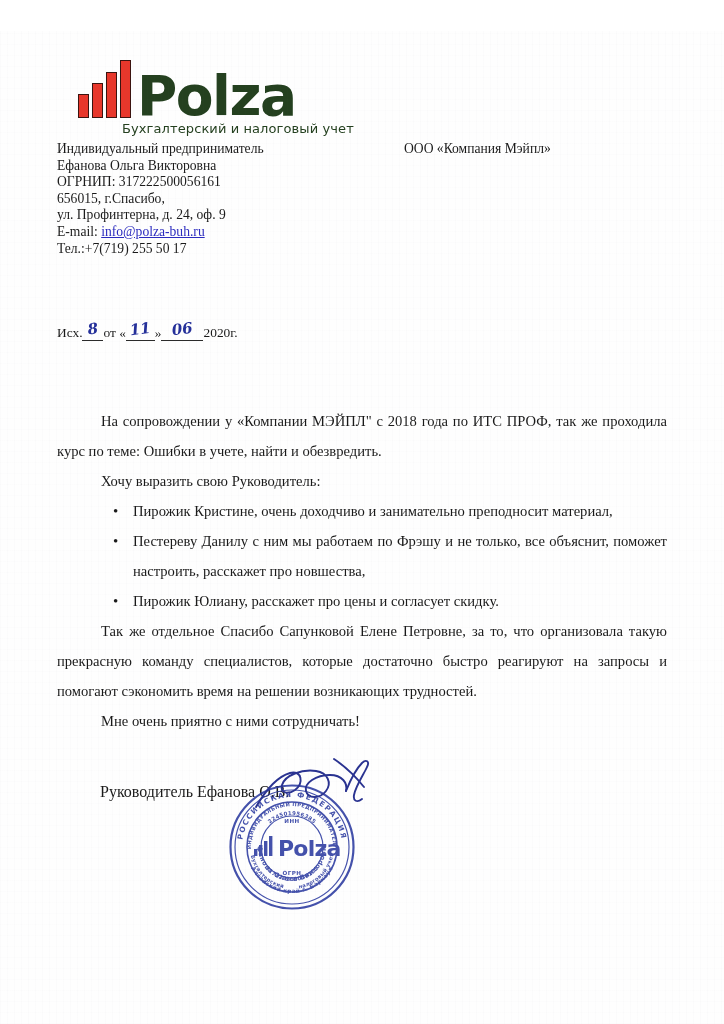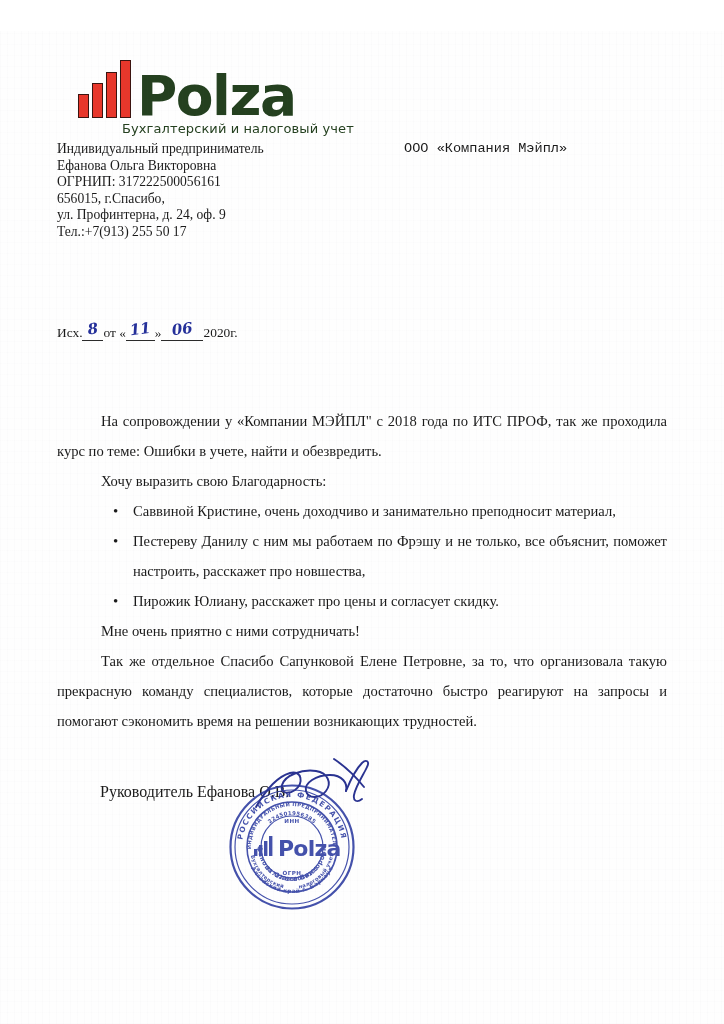--- a/index.html
+++ b/index.html
@@ -102,21 +102,20 @@
   }
 
   
   #addressee {
     position: absolute;
     left: 404px;
     top: 110px;
     font-size: 13.6px;
     line-height: 16.6px;
     white-space: nowrap;
-    font-family: Liberation Mono, monospace;
   }
 
   
   #ref-line {
     position: absolute;
     left: 57px;
     top: 292px;
     font-size: 13.4px;
     line-height: 17px;
     display: flex;
@@ -221,21 +220,25 @@
     </div>
     <div id="logo-tagline">Бухгалтерский и налоговый учет</div>
   </div>
 
   <div id="requisites">
     <span class="line">Индивидуальный предприниматель</span>
     <span class="line">Ефанова Ольга Викторовна</span>
     <span class="line">ОГРНИП: 317222500056161</span>
     <span class="line">656015, г.Спасибо,</span>
     <span class="line">ул. Профинтерна, д. 24, оф. 9</span>
-    <span class="line">Тел.:+7(913) 255 50 17</span>
+    <span class="line">
+      <span>E-mail:</span>
+      <a id="email-link" href="#">info@polza-buh.ru</a>
+    </span>
+    <span class="line">Тел.:+7(719) 255 50 17</span>
   </div>
 
   <div id="addressee">ООО «Компания Мэйпл»</div>
 
   <div id="ref-line">
     <span>Исх.</span>
     <span class="hand-slot slot-sm">
       <span class="hand">8</span>
     </span>
     <span>от «</span>
@@ -244,37 +247,37 @@
     </span>
     <span>»</span>
     <span class="hand-slot slot-lg">
       <span class="hand">06</span>
     </span>
     <span>2020г.</span>
   </div>
 
   <div id="body-copy">
     <p>На сопровождении у «Компании МЭЙПЛ" с 2018 года по ИТС ПРОФ, так же проходила курс по теме: Ошибки в учете, найти и обезвредить.</p>
-    <p>Хочу выразить свою Благодарность:</p>
+    <p>Хочу выразить свою Руководитель:</p>
     <ul>
       <li>
         <span class="bullet">•</span>
-        <span>Саввиной Кристине, очень доходчиво и занимательно преподносит материал,</span>
+        <span>Пирожик Кристине, очень доходчиво и занимательно преподносит материал,</span>
       </li>
       <li>
         <span class="bullet">•</span>
         <span>Пестереву Данилу с ним мы работаем по Фрэшу и не только, все объяснит, поможет настроить, расскажет про новшества,</span>
       </li>
       <li>
         <span class="bullet">•</span>
         <span>Пирожик Юлиану, расскажет про цены и согласует скидку.</span>
       </li>
     </ul>
+    <p>Так же отдельное Спасибо Сапунковой Елене Петровне, за то, что организовала такую прекрасную команду специалистов, которые достаточно быстро реагируют на запросы и помогают сэкономить время на решении возникающих трудностей.</p>
     <p>Мне очень приятно с ними сотрудничать!</p>
-    <p>Так же отдельное Спасибо Сапунковой Елене Петровне, за то, что организовала такую прекрасную команду специалистов, которые достаточно быстро реагируют на запросы и помогают сэкономить время на решении возникающих трудностей.</p>
   </div>
 
   <div id="signature-line">Руководитель Ефанова О.В.</div>
 
   <div id="stamp">
     <svg viewBox="0 0 128 128" width="128" height="128" aria-hidden="true">
       <defs>
         <path id="arcTopOuter" d="M 14,64 A 50,50 0 0 1 114,64"></path>
         <path id="arcTopInner" d="M 23,64 A 41,41 0 0 1 105,64"></path>
         <path id="arcInnText" d="M 32,64 A 32,32 0 0 1 96,64"></path>

